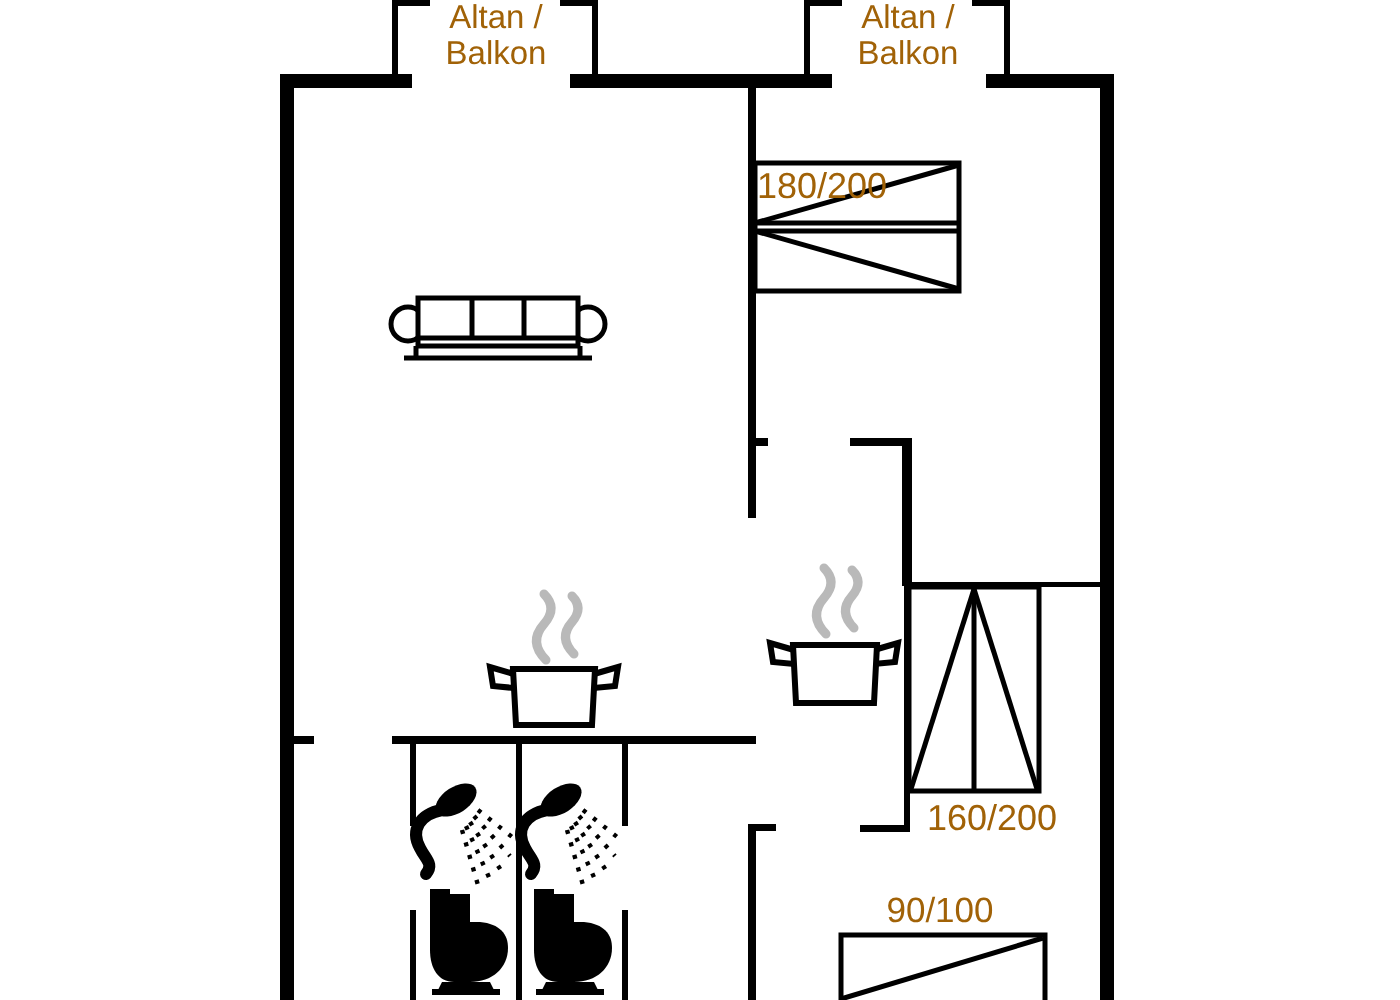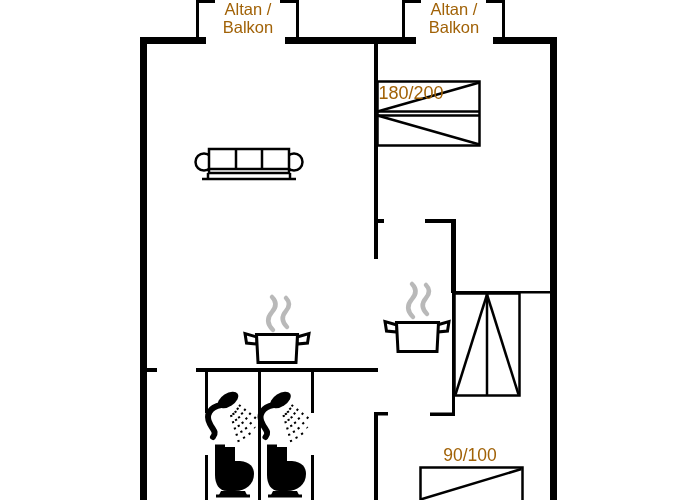--- a/index.html
+++ b/index.html
@@ -151,15 +151,16 @@
     </g>
   </svg>
 
   <div class="lbl balcony-lbl" style="left:197px;top:1px;">Altan /</div>
   <div class="lbl balcony-lbl" style="left:197px;top:19px;">Balkon</div>
 
   <div class="lbl balcony-lbl" style="left:403px;top:1px;">Altan /</div>
   <div class="lbl balcony-lbl" style="left:403px;top:19px;">Balkon</div>
 
   <div class="lbl bed-lbl" style="left:366px;top:59px;width:90px;margin-top:25px;">180/200</div>
+  <div class="lbl bed-lbl" style="left:454px;top:400px;width:84px;">160/200</div>
   <div class="lbl bed-lbl" style="left:420px;top:447px;width:100px;font-size:17.5px;">90/100</div>
 
 </div>
 
 </body></html>

